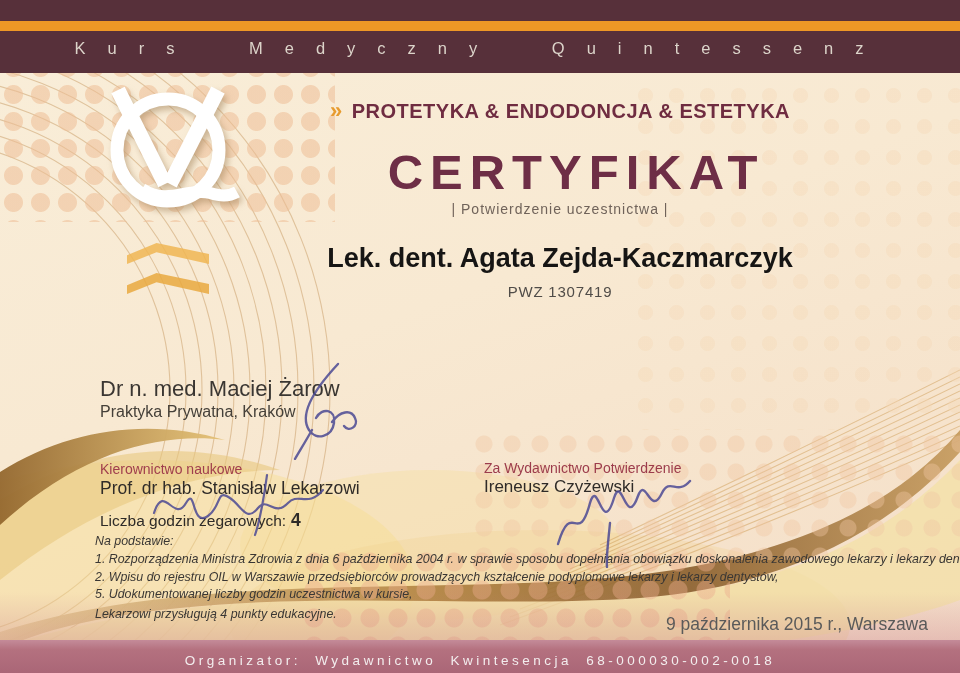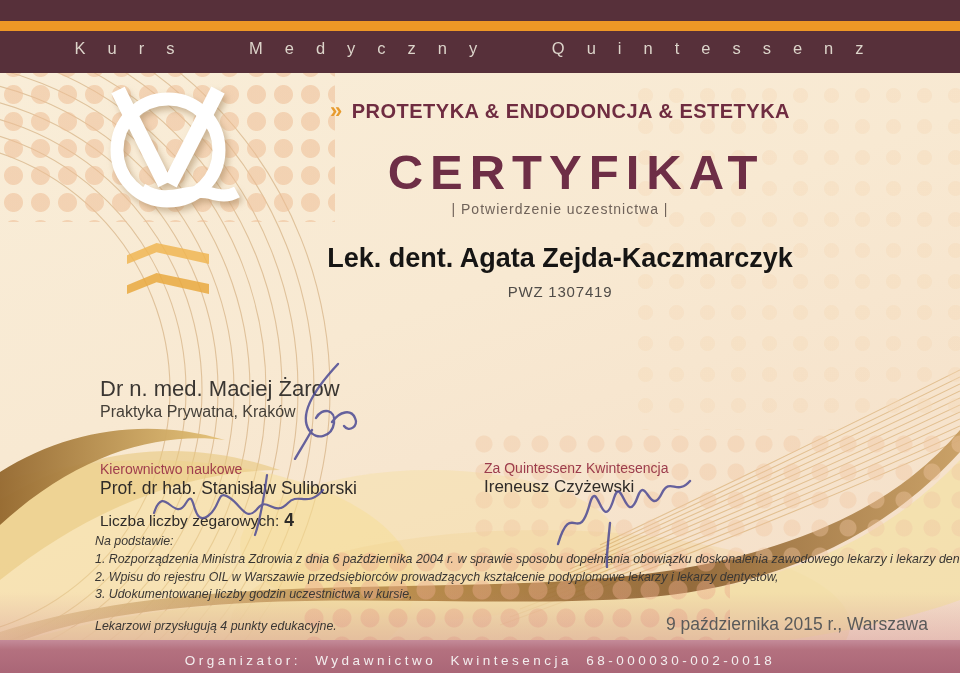--- a/index.html
+++ b/index.html
@@ -61,21 +61,21 @@
   .sci-name{position:absolute;left:100px;top:478px;color:#2f2b28;font-size:17.5px;z-index:5;}
   .hours-line{position:absolute;left:100px;top:510px;color:#2e2b28;font-size:15.5px;z-index:5;}
   .hours-value{font-weight:bold;font-size:17.5px;margin-left:5px;}
   .pub-label{position:absolute;left:484px;top:460px;color:#9c3c4c;font-size:14px;z-index:5;}
   .pub-name{position:absolute;left:484px;top:477px;color:#2f2b28;font-size:17px;z-index:5;}
   
   .legal{position:absolute;left:95px;top:534px;width:860px;z-index:5;color:#3a3734;
     font-style:italic;font-size:12.4px;}
   .legal-intro{margin-bottom:4px;}
   .legal-item{margin-bottom:3.5px;white-space:nowrap;}
-  .legal-points{margin-top:18px;}
+  .legal-points{margin-top:6px;}
   .date-place{position:absolute;right:32px;top:614px;color:#5a5a5a;font-size:17.5px;z-index:5;}
   
   .signature{position:absolute;z-index:6;}
   .sig-zarow{left:282px;top:360px;}
   .sig-suliborski{left:146px;top:468px;}
   .sig-czyzewski{left:550px;top:468px;}
 </style>
 </head>
 <body>
 
@@ -170,34 +170,34 @@
   <div class="chevrons">
     <div class="chev chev-1"></div>
     <div class="chev chev-2"></div>
   </div>
 
 
   <div class="lecturer-name">Dr n. med. Maciej Żarow</div>
   <div class="lecturer-affiliation">Praktyka Prywatna, Kraków</div>
 
   <div class="sci-label">Kierownictwo naukowe</div>
-  <div class="sci-name">Prof. dr hab. Stanisław Suliborski</div>
+  <div class="sci-name">Prof. dr hab. Stanisław Lekarzowi</div>
 
   <div class="hours-line">
-    <span>Liczba liczby zegarowych:</span><span class="hours-value">4</span>
-  </div>
-
-  <div class="pub-label">Za Quintessenz Kwintesencja</div>
+    <span>Liczba godzin zegarowych:</span><span class="hours-value">4</span>
+  </div>
+
+  <div class="pub-label">Za Wydawnictwo Potwierdzenie</div>
   <div class="pub-name">Ireneusz Czyżewski</div>
 
   <div class="legal">
     <div class="legal-intro">Na podstawie:</div>
     <div class="legal-item">1. Rozporządzenia Ministra Zdrowia z dnia 6 października 2004 r. w sprawie sposobu dopełniania obowiązku doskonalenia zawodowego lekarzy i lekarzy dentystów,</div>
     <div class="legal-item">2. Wpisu do rejestru OIL w Warszawie przedsiębiorców prowadzących kształcenie podyplomowe lekarzy i lekarzy dentystów,</div>
-    <div class="legal-item">3. Udokumentowanej liczby godzin uczestnictwa w kursie,</div>
+    <div class="legal-item">5. Udokumentowanej liczby godzin uczestnictwa w kursie,</div>
     <div class="legal-points">Lekarzowi przysługują 4 punkty edukacyjne.</div>
   </div>
 
   <div class="date-place">9 października 2015 r., Warszawa</div>
 
   <svg class="signature sig-zarow" width="95" height="100" viewBox="0 0 95 100">
     <g fill="none" stroke="#4c4a94" stroke-width="2.4" stroke-linecap="round" opacity="0.85">
       <path d="M56,4 C28,34 18,56 27,70 C34,81 50,77 52,63 C54,49 40,47 34,58"></path>
       <path d="M50,62 C58,51 69,49 73,58 C77,66 67,73 62,66"></path>
       <path d="M30,70 C22,84 17,92 13,99"></path>

